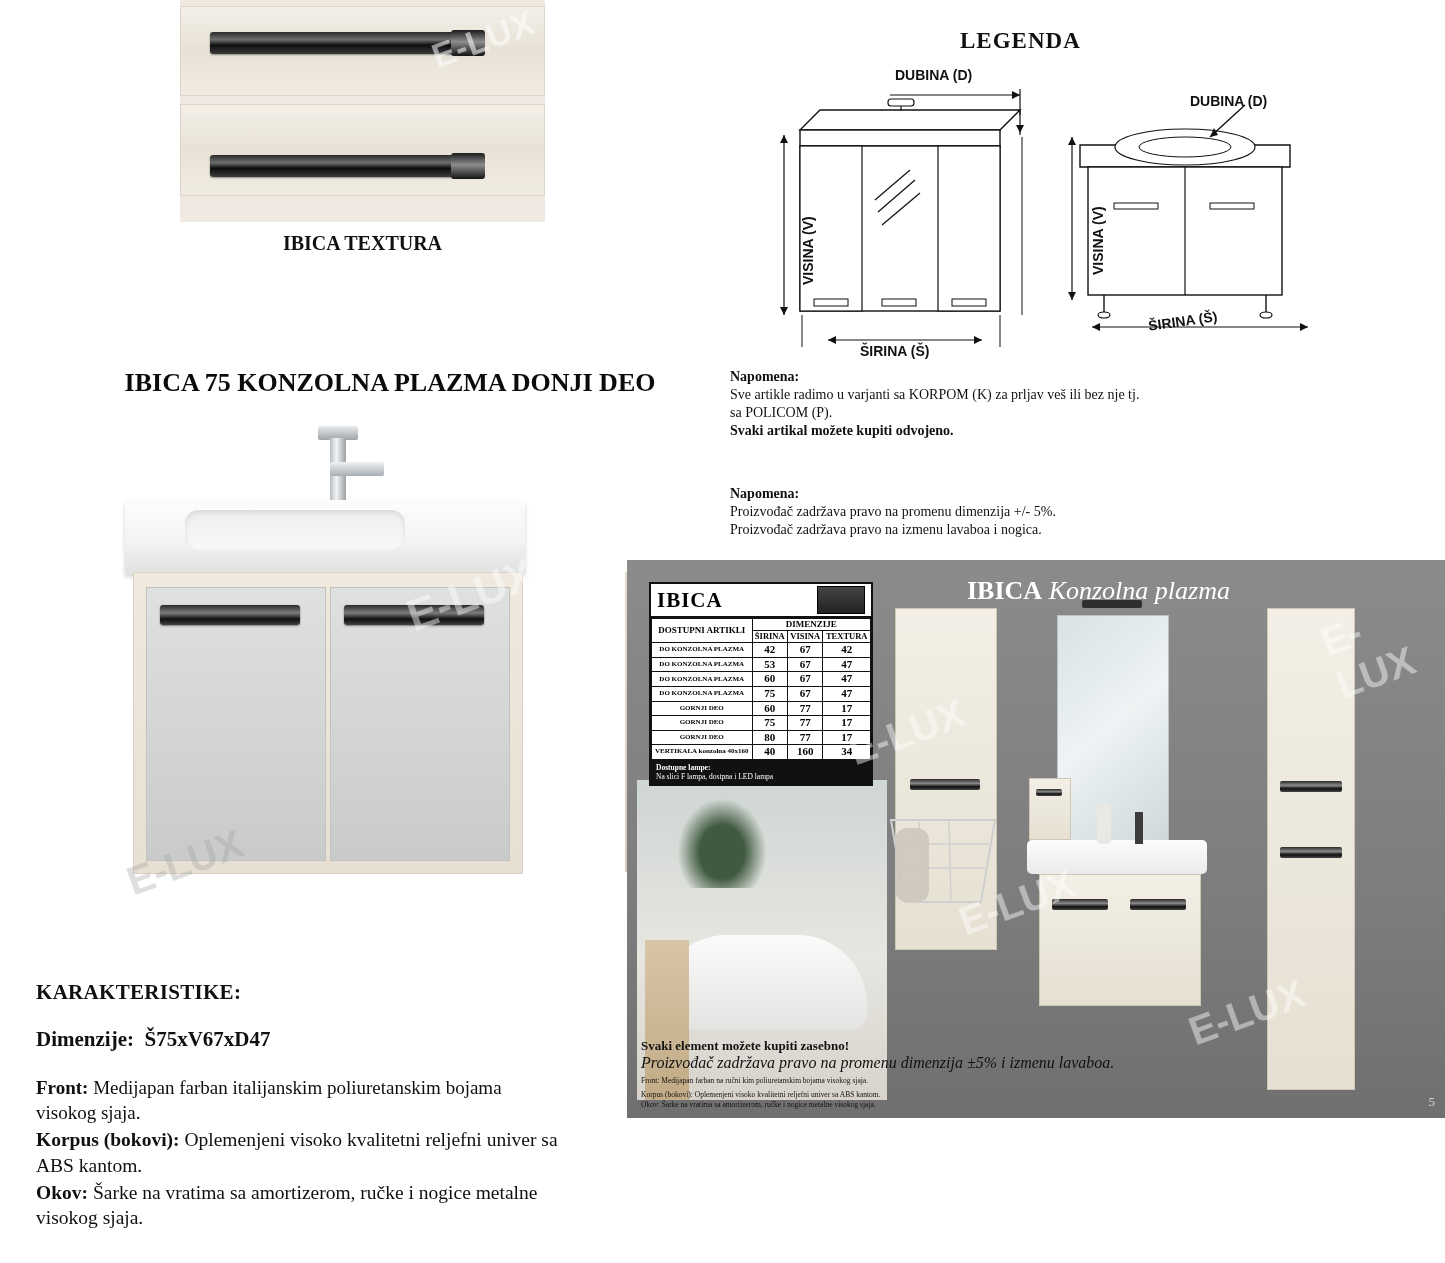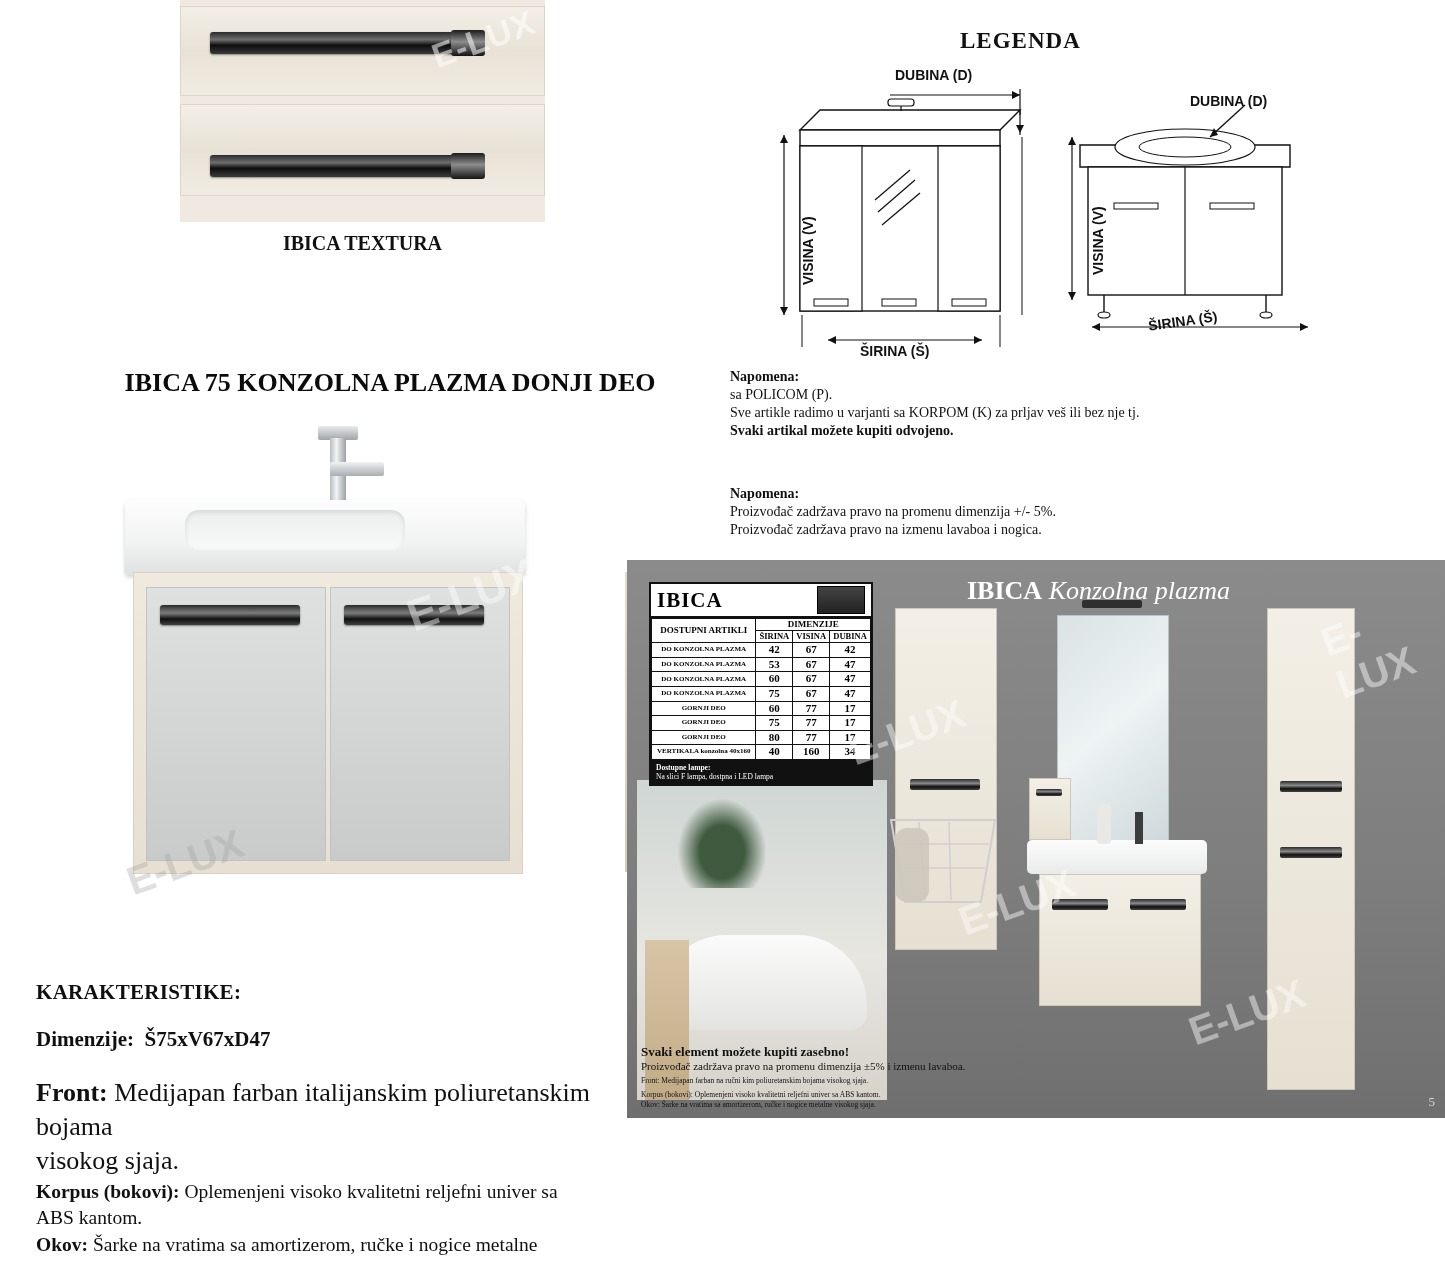--- a/index.html
+++ b/index.html
@@ -363,21 +363,21 @@
   }
   .cat-bottom-text {
     position: absolute;
     left: 14px;
     bottom: 8px;
     width: 560px;
     color: #111;
     font-family: "Liberation Serif", serif;
   }
   .cat-bottom-text .l1 { font-size: 13px; font-weight: bold; }
-  .cat-bottom-text .l2 { font-size: 11px; }
+  .cat-bottom-text .l2 { font-size: 16px; font-style: italic; }
   .cat-bottom-text .l3 { font-size: 7.5px; line-height: 1.35; margin-top: 4px; }
   .cat-pageno {
     position: absolute;
     right: 10px;
     bottom: 8px;
     font-size: 13px;
     color: #d8d8d8;
   }
 
   
@@ -392,21 +392,21 @@
     font-size: 21px;
     font-weight: bold;
     letter-spacing: .3px;
   }
   .karakt .dim {
     font-size: 21px;
     font-weight: bold;
     margin-top: 22px;
   }
   .karakt .para {
-    font-size: 26px;
+    font-size: 19px;
     line-height: 1.3;
     margin-top: 24px;
   }
   .karakt .para b { font-weight: bold; }
   .karakt .para2 {
     font-size: 19.5px;
     line-height: 1.3;
     margin-top: 2px;
   }
   .karakt .para2 b { font-weight: bold; }
@@ -520,22 +520,22 @@
       <div class="cab-door right"></div>
       <div class="cab-handle left"></div>
       <div class="cab-handle right"></div>
     </div>
     <div class="wm-big" style="left:300px;top:150px;font-size:44px;">E-LUX</div>
     <div class="wm-big" style="left:20px;top:420px;font-size:40px;color:rgba(160,160,160,.35);">E-LUX</div>
   </div>
 
   <div class="note-block" style="left:730px;top:368px;width:700px;">
     <div class="hd">Napomena:</div>
+    <div>Sve artikle radimo u varjanti sa KORPOM (K) za prljav veš ili bez nje tj.</div>
     <div>sa POLICOM (P).</div>
-    <div>Sve artikle radimo u varjanti sa KORPOM (K) za prljav veš ili bez nje tj.</div>
     <div class="bold">Svaki artikal možete kupiti odvojeno.</div>
   </div>
 
   <div class="note-block" style="left:730px;top:485px;width:700px;">
     <div class="hd">Napomena:</div>
     <div>Proizvođač zadržava pravo na promenu dimenzija +/- 5%.</div>
     <div>Proizvođač zadržava pravo na izmenu lavaboa i nogica.</div>
   </div>
 
   <div class="catalog">
@@ -558,21 +558,21 @@
       </div>
       <table class="spec">
         <tbody>
             <tr>
           <th rowspan="2" class="grouphdr">DOSTUPNI ARTIKLI</th>
           <th colspan="3" class="grouphdr">DIMENZIJE</th>
         </tr>
         <tr>
           <th>ŠIRINA</th>
           <th>VISINA</th>
-          <th>DUBINA</th>
+          <th>TEXTURA</th>
         </tr>
         <tr>
           <td class="lead">DO KONZOLNA PLAZMA</td>
           <td class="num">42</td>
           <td class="num">67</td>
           <td class="num">42</td>
         </tr>
         <tr>
           <td class="lead">DO KONZOLNA PLAZMA</td>
           <td class="num">53</td>

